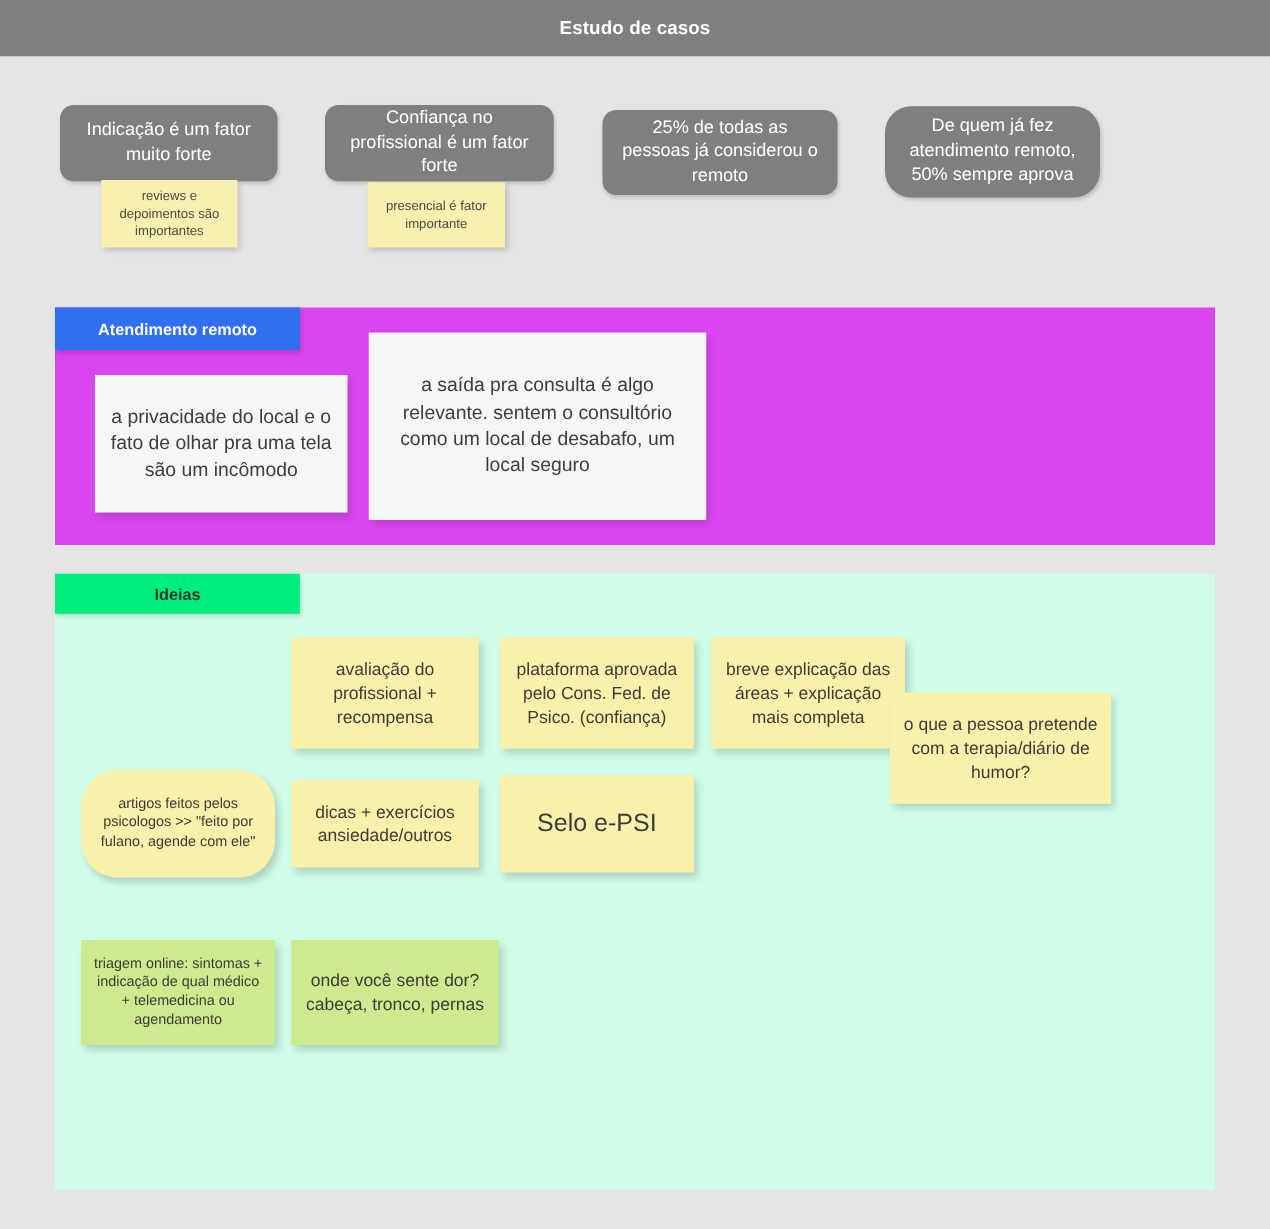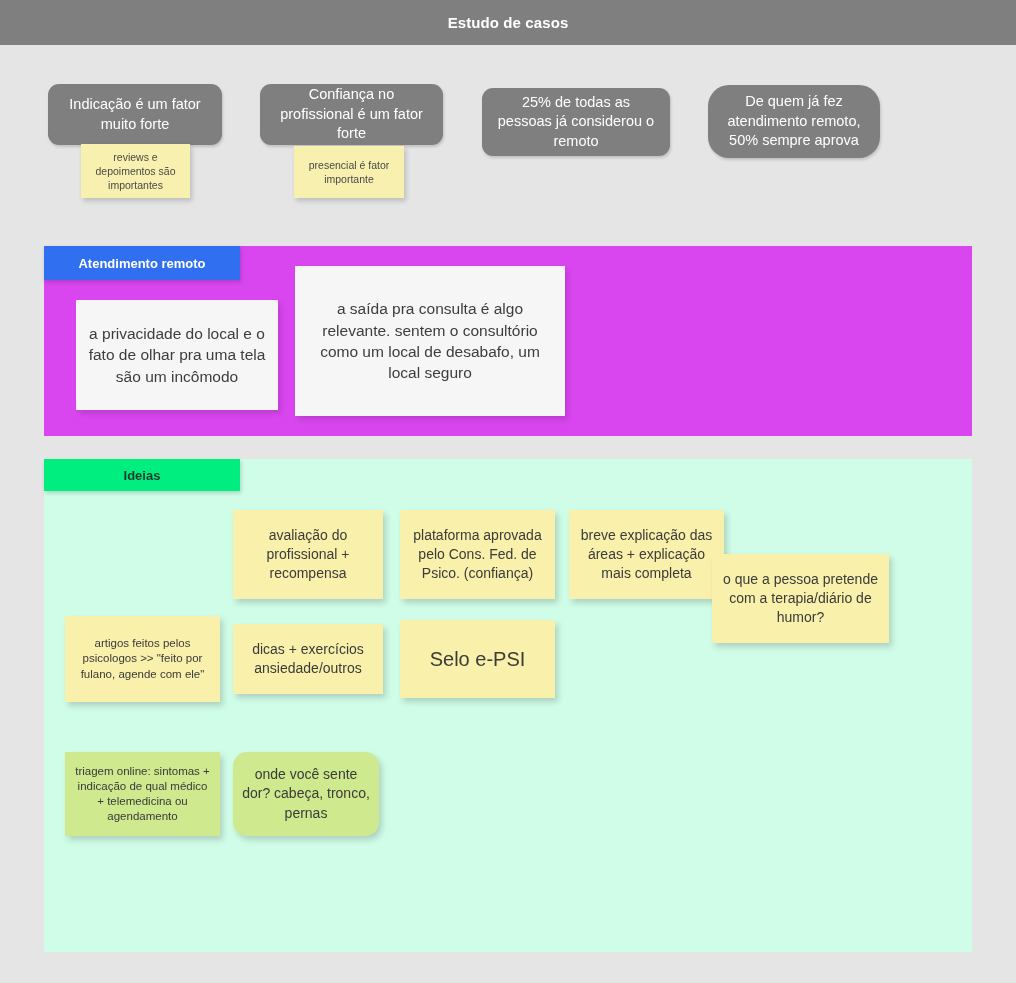--- a/index.html
+++ b/index.html
@@ -186,33 +186,33 @@
   </div>
 
   <div class="abs sticky sticky-yellow fs-md" style="left:356px; top:51px; width:155px; height:89px;">
     <span>plataforma aprovada pelo Cons. Fed. de Psico. (confiança)</span>
   </div>
 
   <div class="abs sticky sticky-yellow fs-md" style="left:668px; top:51px; width:177px; height:89px;margin-top:44px;">
     <span>o que a pessoa pretende com a terapia/diário de humor?</span>
   </div>
 
-  <div class="abs sticky sticky-yellow fs-sm" style="left:21px; top:157px; width:155px; height:86px;">
+  <div class="abs sticky sticky-yellow fs-sm" style="left:21px; top:157px; width:155px; height:86px;border-radius:29px;">
     <span>artigos feitos pelos psicologos &gt;&gt; "feito por fulano, agende com ele"</span>
   </div>
 
   <div class="abs sticky sticky-yellow fs-md" style="left:189px; top:165px; width:150px; height:70px;">
     <span>dicas + exercícios ansiedade/outros</span>
   </div>
 
   <div class="abs sticky sticky-yellow fs-lg" style="left:356px; top:161px; width:155px; height:78px;">
     <span>Selo e-PSI</span>
   </div>
 
   <div class="abs sticky sticky-green fs-sm" style="left:21px; top:293px; width:155px; height:84px;">
     <span>triagem online: sintomas + indicação de qual médico + telemedicina ou agendamento</span>
   </div>
 
-  <div class="abs sticky sticky-green fs-md" style="left:189px; top:293px; width:146px; height:84px;border-radius:14px;">
+  <div class="abs sticky sticky-green fs-md" style="left:189px; top:293px; width:166px; height:84px;">
     <span>onde você sente dor? cabeça, tronco, pernas</span>
   </div>
 
 </div>
 
 </body></html>

